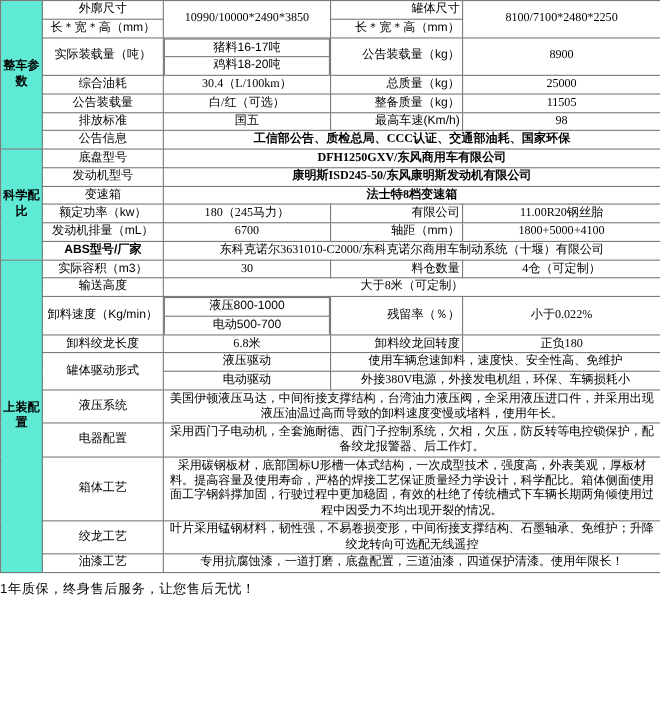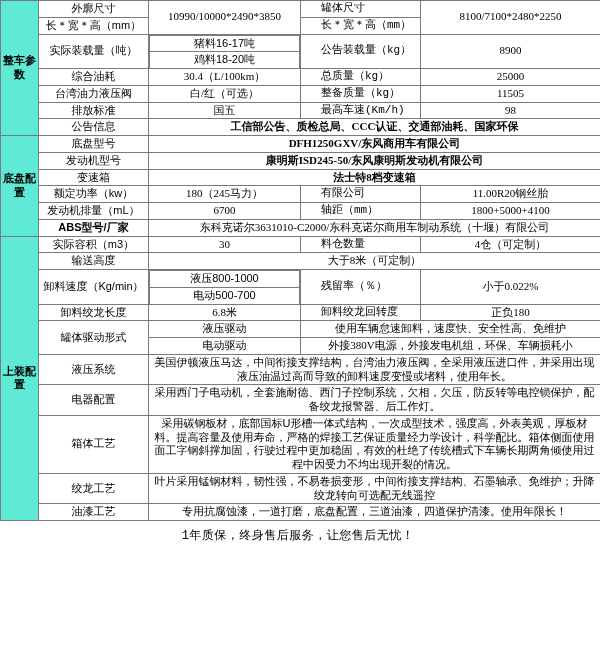--- a/index.html
+++ b/index.html
@@ -34,23 +34,22 @@
     font-size: 12px;
     letter-spacing: 0px;
     background: #5eead4;
   }
   td.lbl {
     text-align: left;
     padding-left: 5px;
     width: 92px;
   }
   td.lbl.c {
-    text-align: left;
-    padding-left: 20px;
-    font-family: Liberation Mono, monospace;
+    text-align: right;
+    padding-left: 8px;
   }
   td.val {
     text-align: center;
     font-family: Liberation Serif, serif;
   }
   td.bold {
     font-weight: bold;
   }
   td.left {
     text-align: left;
@@ -67,25 +66,24 @@
     border: 0;
     border-bottom: 1px solid #7a7a7a;
     font-size: 11px;
     padding: 1px 2px;
     text-align: center;
   }
   .sub tr:last-child td {
     border-bottom: 0;
   }
   .footer {
-    text-align: center;
+    text-align: left;
     font-size: 12px;
     padding: 6px 4px 2px 0;
     letter-spacing: 0.5px;
-    font-family: Liberation Mono, monospace;
   }
 </style>
 </head>
 <body>
 
 <table class="spec">
   <colgroup>
     <col style="width:38px">
     <col style="width:110px">
     <col style="width:152px">
@@ -122,38 +120,38 @@
       <td class="lbl c">公告装载量（kg）</td>
       <td class="val">8900</td>
     </tr>
     <tr>
       <td class="lbl">综合油耗</td>
       <td class="val">30.4（L/100km）</td>
       <td class="lbl c">总质量（kg）</td>
       <td class="val">25000</td>
     </tr>
     <tr>
-      <td class="lbl">台湾油力液压阀</td>
+      <td class="lbl">公告装载量</td>
       <td class="val">白/红（可选）</td>
       <td class="lbl c">整备质量（kg）</td>
       <td class="val">11505</td>
     </tr>
     <tr>
       <td class="lbl">排放标准</td>
       <td class="val">国五</td>
       <td class="lbl c">最高车速(Km/h)</td>
       <td class="val">98</td>
     </tr>
     <tr>
       <td class="lbl">公告信息</td>
       <td class="val bold" colspan="3">工信部公告、质检总局、CCC认证、交通部油耗、国家环保</td>
     </tr>
 
     <tr>
-      <td class="sect" rowspan="6">底盘配置</td>
+      <td class="sect" rowspan="6">科学配比</td>
       <td class="lbl">底盘型号</td>
       <td class="val bold" colspan="3">DFH1250GXV/东风商用车有限公司</td>
     </tr>
     <tr>
       <td class="lbl">发动机型号</td>
       <td class="val bold" colspan="3">康明斯ISD245-50/东风康明斯发动机有限公司</td>
     </tr>
     <tr>
       <td class="lbl">变速箱</td>
       <td class="val bold" colspan="3">法士特8档变速箱</td>

